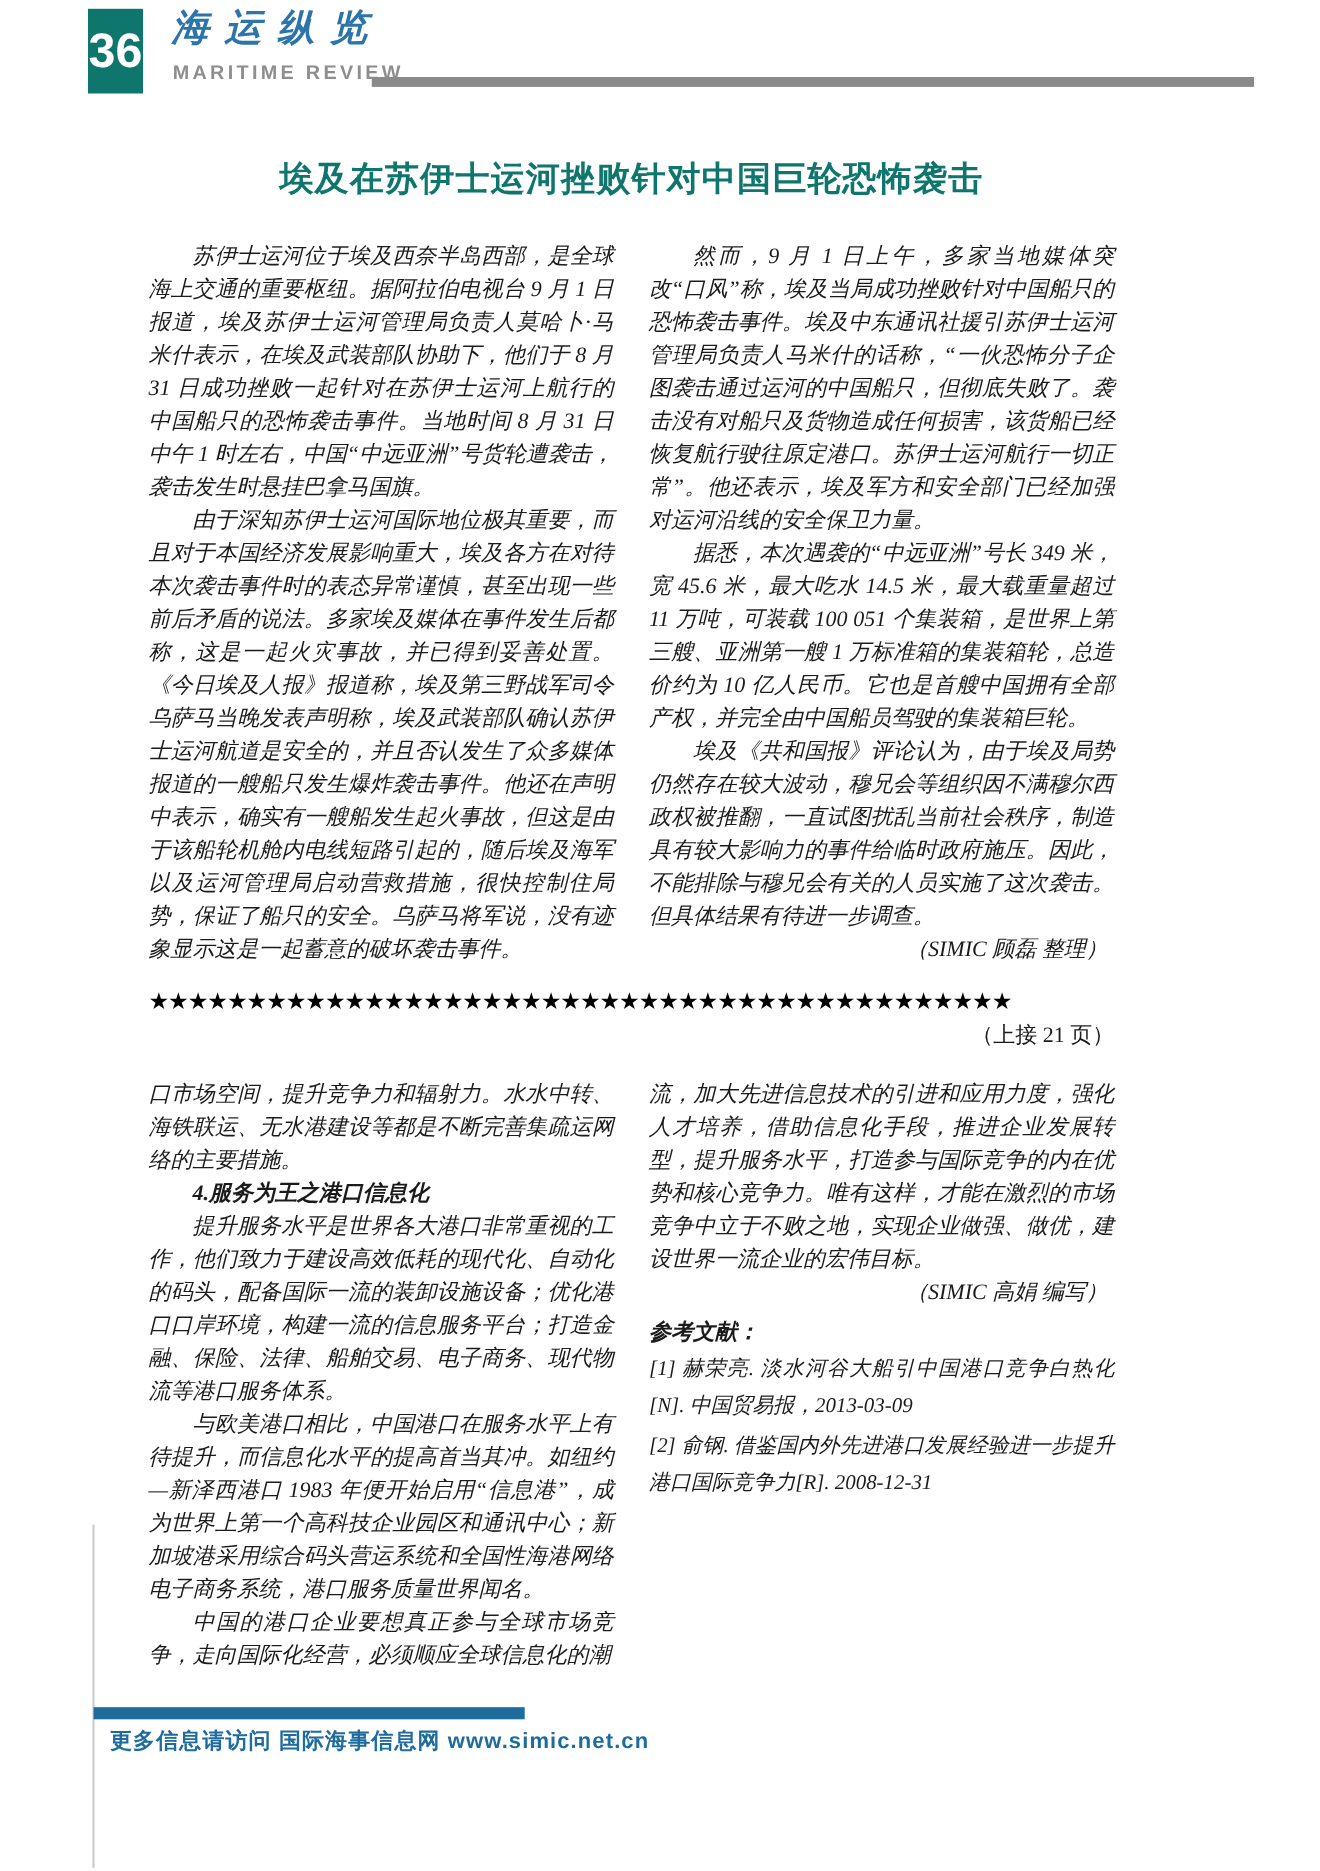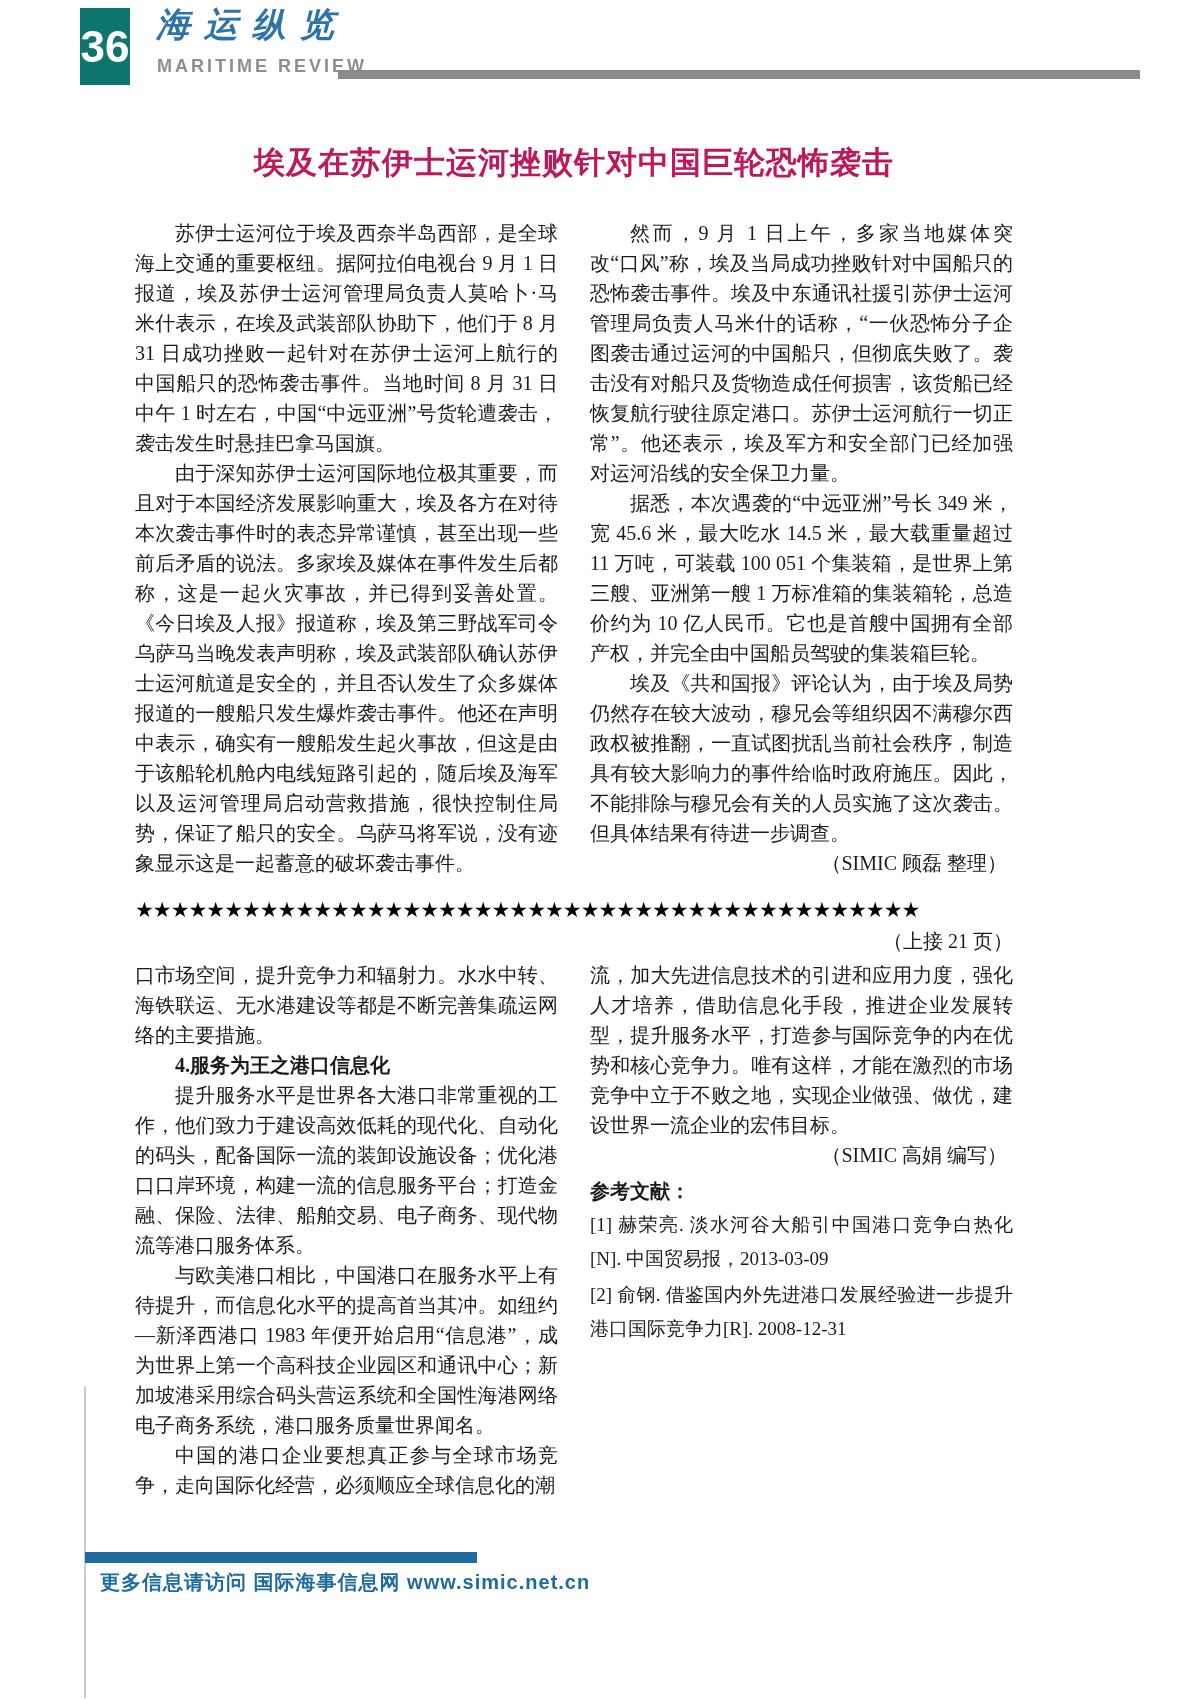--- a/index.html
+++ b/index.html
@@ -24,26 +24,26 @@
     font-family:"Liberation Sans","DejaVu Sans",sans-serif;
     font-size:18px; font-weight:bold; letter-spacing:3px; color:#8e8e8e;
   }
   .header-rule {
     position:absolute; left:338px; top:70px; width:802px; height:9px; background:#8a8a8a;
   }
   
   .content { position:absolute; left:135px; top:142px; width:878px; }
   .article-title {
     margin:0 0 34px 0; text-align:center;
-    font-size:31px; font-weight:bold; letter-spacing:1px; color:#be185d;
+    font-size:31px; font-weight:bold; letter-spacing:1px; color:#0f766e;
   }
-  .cols { display:flex; gap:32px; }
+  .cols { display:flex; gap:32px;font-style:italic; }
   .col { width:429px; font-size:20px; line-height:30px; text-align:justify; }
   .col p { margin:0; text-indent:2em; }
-  .col p.cont { text-indent:0; }
+  .col p.cont { text-indent:0;margin-top:20px; }
   .credit { text-align:right; text-indent:0 !important; padding-right:6px; }
   .sec-heading { font-weight:bold; }
   .star-divider {
     margin-top:16px; font-size:21px; line-height:32px; letter-spacing:-1px;
     white-space:nowrap; overflow:hidden; color:#000;
   }
   .continued-note { text-align:right; font-size:20px; line-height:30px; margin:0 0 4px 0; }
   .refs-title { font-weight:bold; text-indent:0 !important; margin-top:6px !important; }
   .ref { text-indent:0 !important; font-size:19px; line-height:34px; margin-top:2px !important; word-break:break-all; }
   

